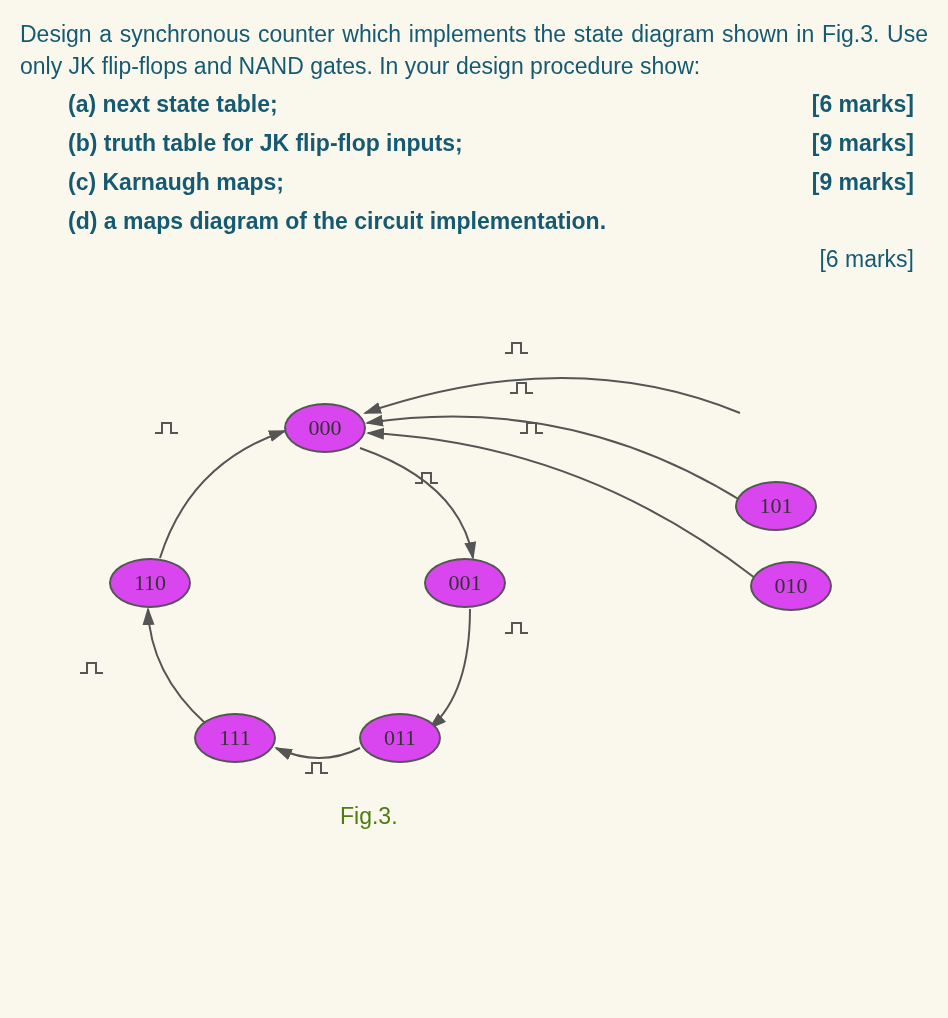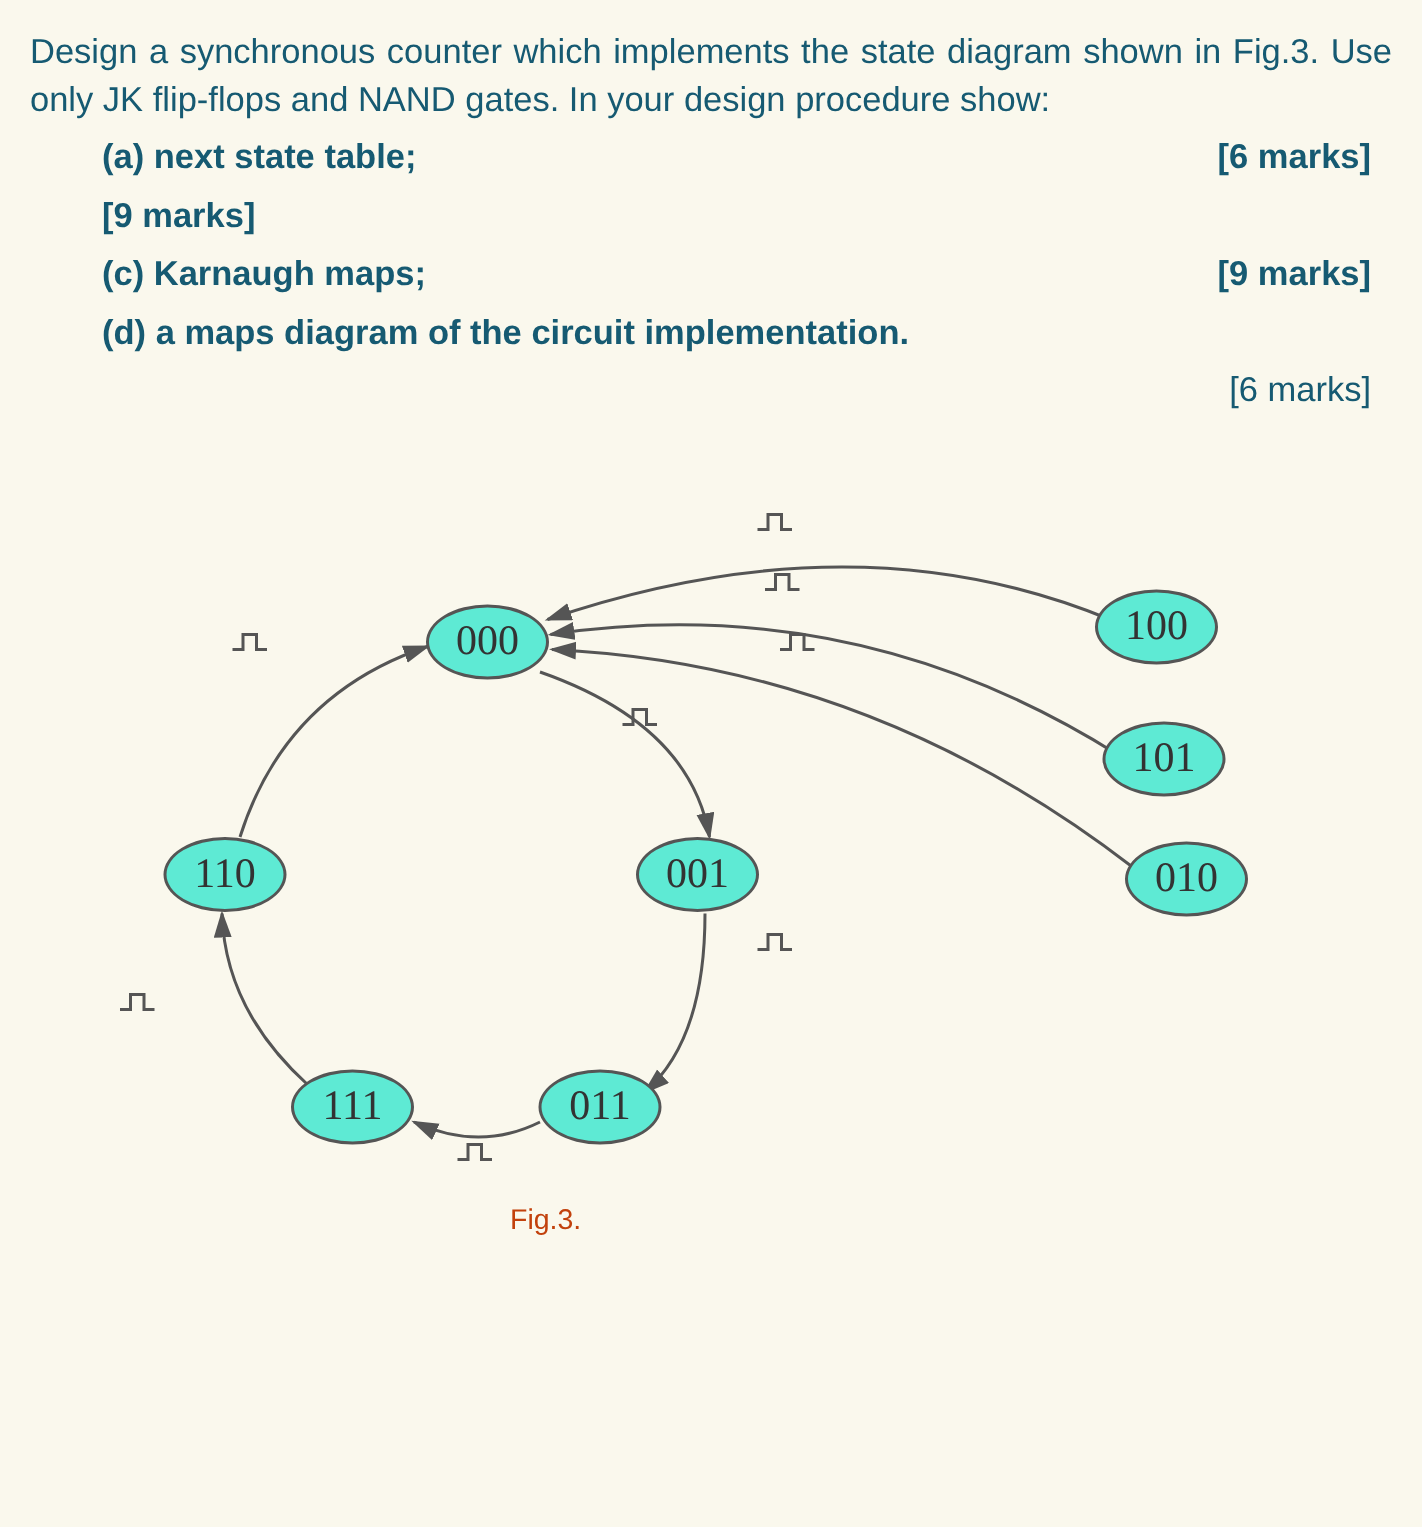--- a/index.html
+++ b/index.html
@@ -59,42 +59,43 @@
     .state-node {
       position: absolute;
       width: 82px;
       height: 50px;
       border: 2px solid #555;
       border-radius: 50%;
       display: flex;
       align-items: center;
       justify-content: center;
       font-family: "Times New Roman", serif;
-      font-size: 28px;
+      font-size: 22px;
       color: #333;
-      background: #5eead4;
+      background: #d946ef;
     }
     .fig-caption {
       position: absolute;
-      font-size: 19px;
-      color: #c2410c;
+      font-size: 23px;
+      color: #4d7c0f;
       font-family: Verdana, Geneva, sans-serif;
     }
   </style>
 </head>
 <body>
 
 <p class="intro">Design a synchronous counter which implements the state diagram shown in Fig.3. Use only JK flip-flops and NAND gates. In your design procedure show:</p>
 
 <div class="sub-list">
   <div class="sub-item">
     <span class="label">(a) next state table;</span>
     <span class="marks">[6 marks]</span>
   </div>
   <div class="sub-item">
+    <span class="label">(b) truth table for JK flip-flop inputs;</span>
     <span class="marks">[9 marks]</span>
   </div>
   <div class="sub-item">
     <span class="label">(c) Karnaugh maps;</span>
     <span class="marks">[9 marks]</span>
   </div>
   <div class="sub-item">
     <span class="label">(d) a maps diagram of the circuit implementation.</span>
     <span class="marks"></span>
   </div>
@@ -146,18 +147,17 @@
       <path d="M 500 120 h7 v-10 h9 v10 h7"></path>
     </g>
   </svg>
 
   <div class="state-node" style="left:264px; top:90px;">000</div>
   <div class="state-node" style="left:404px; top:245px;">001</div>
   <div class="state-node" style="left:339px; top:400px;">011</div>
   <div class="state-node" style="left:174px; top:400px;text-align:center;">111</div>
   <div class="state-node" style="left:89px;  top:245px;">110</div>
 
-  <div class="state-node" style="left:710px; top:80px;">100</div>
   <div class="state-node" style="left:715px; top:168px;">101</div>
   <div class="state-node" style="left:730px; top:248px;">010</div>
 
   <div class="fig-caption" style="left:320px; top:490px;">Fig.3.</div>
 </div>
 
 </body></html>

